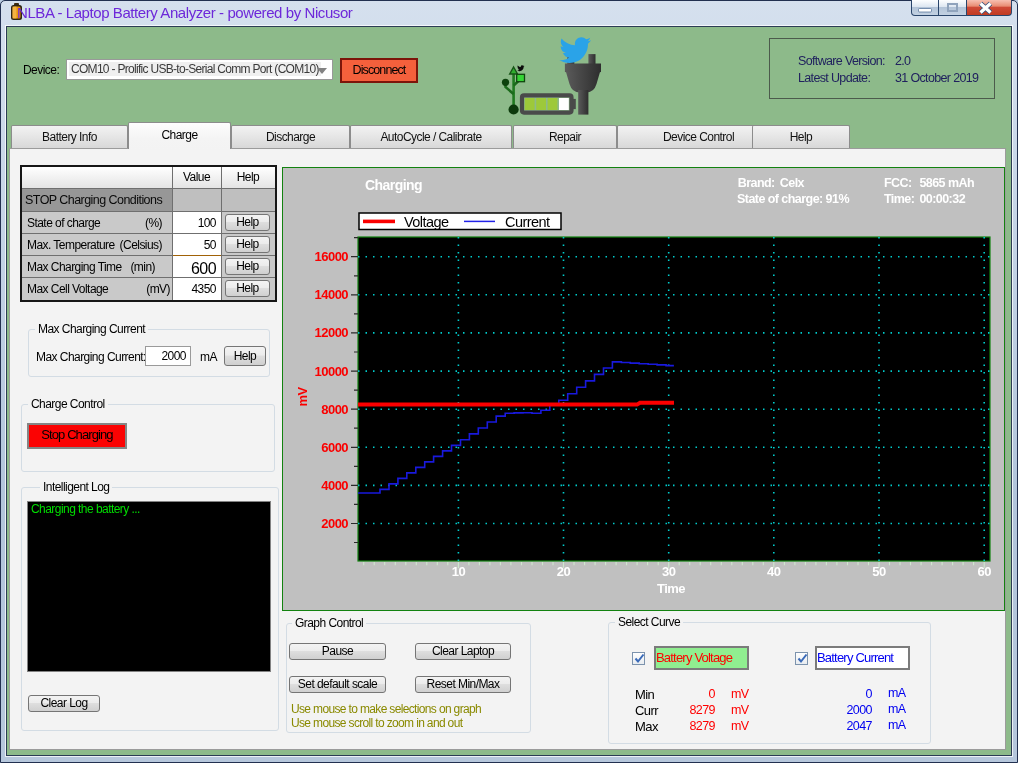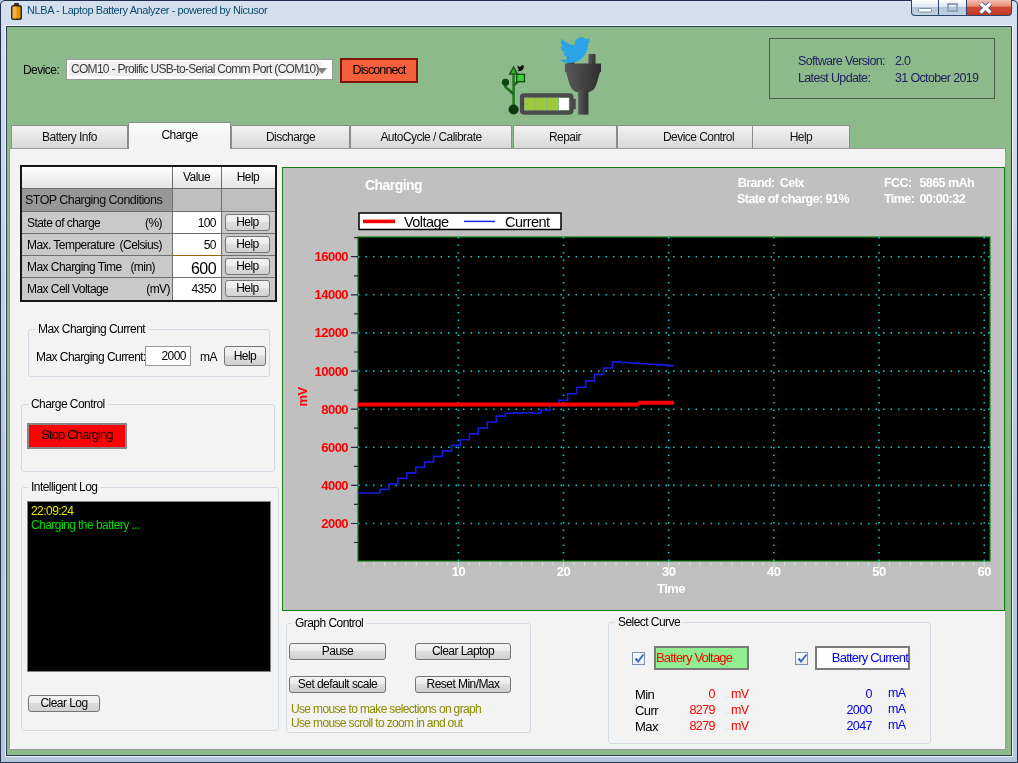--- a/index.html
+++ b/index.html
@@ -1,19 +1,19 @@
 <!DOCTYPE html>
 <html><head><meta charset="utf-8"><style>
 *{margin:0;padding:0;box-sizing:border-box}
 html,body{width:1018px;height:763px;overflow:hidden}
 body{font-family:"Liberation Sans",sans-serif;font-size:12px;letter-spacing:-0.55px;position:relative;background:#b9cbe0}
 .abs{position:absolute;white-space:nowrap}
 
 #frame{left:0;top:0;width:1018px;height:763px;background:linear-gradient(180deg,#d5e0ee 0%,#c2d2e5 35%,#b2c5db 65%,#b6c7dc 100%);border:1px solid #223050;border-radius:5px 5px 0 0}
-#titletxt{left:27px;top:4px;font-size:11px;letter-spacing:-0.42px;color:#0c4a6e}
+#titletxt{left:17px;top:4px;font-size:15px;letter-spacing:-0.42px;color:#6d28d9}
 
 .wbtn{top:0;height:16px;border:1px solid #29456b;border-top:none;background:linear-gradient(180deg,#fdfeff 0%,#dde7f1 45%,#b3c4d8 50%,#c2d1e2 100%)}
 #btnmin{left:911px;width:28px;border-radius:0 0 0 4px}
 #btnmax{left:939px;width:27px;border-left:none;border-right:none}
 #btnclose{left:966px;width:46px;border-radius:0 0 4px 0;background:linear-gradient(180deg,#f7c0b2 0%,#e98e75 40%,#cf4936 50%,#c13b22 100%)}
 
 #client{left:6px;top:26px;width:1006px;height:730px;background:#8dba8a;border:1px solid #2c3c55;box-shadow:0 0 0 1px rgba(255,255,255,.75)}
 .navy{color:#20215e;letter-spacing:-0.65px}
 
 #combo{left:66px;top:59px;width:267px;height:21px;background:#fff;border:1px solid #999;color:#3a3a3a;line-height:19px}
@@ -161,23 +161,22 @@
 <div class="abs" style="left:36px;top:350px">Max Charging Current:</div>
 <div class="abs" style="left:145px;top:346px;width:46px;height:20px;background:#fff;border:1px solid #9a9a9a;text-align:right;padding:2px 4px 0 0">2000</div>
 <div class="abs" style="left:200px;top:350px">mA</div>
 <div class="abs btn" style="left:224px;top:346px;width:42px;height:20px;line-height:18px">Help</div>
 
 <div class="abs grp" style="left:21px;top:404px;width:254px;height:68px"></div>
 <div class="abs glabel" style="left:28px;top:397px">Charge Control</div>
 <div class="abs" style="left:27px;top:423px;width:100px;height:26px;background:#fb0303;border:2.5px solid #858585;color:#000;font-size:13px;letter-spacing:-0.9px;text-align:center;line-height:20px">Stop Charging</div>
 
 <div class="abs grp" style="left:21px;top:487px;width:258px;height:244px"></div>
-<div class="abs glabel" style="left:28px;top:480px">Intelligent Log</div>
+<div class="abs glabel" style="left:40px;top:480px">Intelligent Log</div>
 <div class="abs" id="logbox">
- <div style="color:#e8e800;margin:2px 0 0 3px">22:09:24</div>
  <div style="color:#00dd00;margin-left:3px">Charging the battery ...</div>
 </div>
 <div class="abs btn" style="left:28px;top:695px;width:72px;height:17px;line-height:15px">Clear Log</div>
 
 <div class="abs" id="gpanel"></div>
 <svg class="abs" style="left:282px;top:167px" width="723" height="444" viewBox="0 0 723 444">
 <rect x="76" y="70" width="632" height="324" fill="#000" stroke="#12820f" stroke-width="1.2"></rect>
 <line x1="176.4" y1="70" x2="176.4" y2="394" stroke="#00cccc" stroke-width="1.6" stroke-dasharray="1.5 6"></line>
 <line x1="281.5" y1="70" x2="281.5" y2="394" stroke="#00cccc" stroke-width="1.6" stroke-dasharray="1.5 6"></line>
 <line x1="386.7" y1="70" x2="386.7" y2="394" stroke="#00cccc" stroke-width="1.6" stroke-dasharray="1.5 6"></line>
@@ -242,21 +241,21 @@
     <svg width="13" height="13" viewBox="0 0 13 13">
       <path d="M2.5 6.5 L5 9.5 L10.5 2.5" stroke="#3a6ab8" stroke-width="2" fill="none"></path>
     </svg>
   </div>
 <div class="abs" style="left:654px;top:646px;width:95px;height:24px;background:#90ee90;border:2px solid #7b7b7b;color:#f00;font-size:13px;letter-spacing:-0.8px;text-align:left;line-height:20px">Battery Voltage</div>
 <div class="abs chk" style="left:795px;top:652px">
     <svg width="13" height="13" viewBox="0 0 13 13">
       <path d="M2.5 6.5 L5 9.5 L10.5 2.5" stroke="#3a6ab8" stroke-width="2" fill="none"></path>
     </svg>
   </div>
-<div class="abs" style="left:815px;top:646px;width:95px;height:24px;background:#fff;border:2px solid #7b7b7b;color:#0000f0;font-size:13px;letter-spacing:-0.8px;text-align:right;line-height:20px">Battery Current</div>
+<div class="abs" style="left:815px;top:646px;width:95px;height:24px;background:#fff;border:2px solid #7b7b7b;color:#0000f0;font-size:13px;letter-spacing:-0.8px;text-align:left;line-height:20px">Battery Current</div>
 <div class="abs" style="left:635px;top:687px;font-size:13px">Min</div>
 <div class="abs" style="left:635px;top:703px;font-size:13px">Curr</div>
 <div class="abs" style="left:635px;top:719px;font-size:13px">Max</div>
 <div class="abs" style="left:665px;top:687px;width:50px;text-align:right;color:#f00;font-size:12.5px">0</div>
 <div class="abs" style="left:665px;top:703px;width:50px;text-align:right;color:#f00;font-size:12.5px">8279</div>
 <div class="abs" style="left:665px;top:719px;width:50px;text-align:right;color:#f00;font-size:12.5px">8279</div>
 <div class="abs" style="left:731px;top:687px;color:#f00;font-size:12.5px">mV</div>
 <div class="abs" style="left:731px;top:703px;color:#f00;font-size:12.5px">mV</div>
 <div class="abs" style="left:731px;top:719px;color:#f00;font-size:12.5px">mV</div>
 <div class="abs" style="left:822px;top:687px;width:50px;text-align:right;color:#0000f0;font-size:12.5px">0</div>

